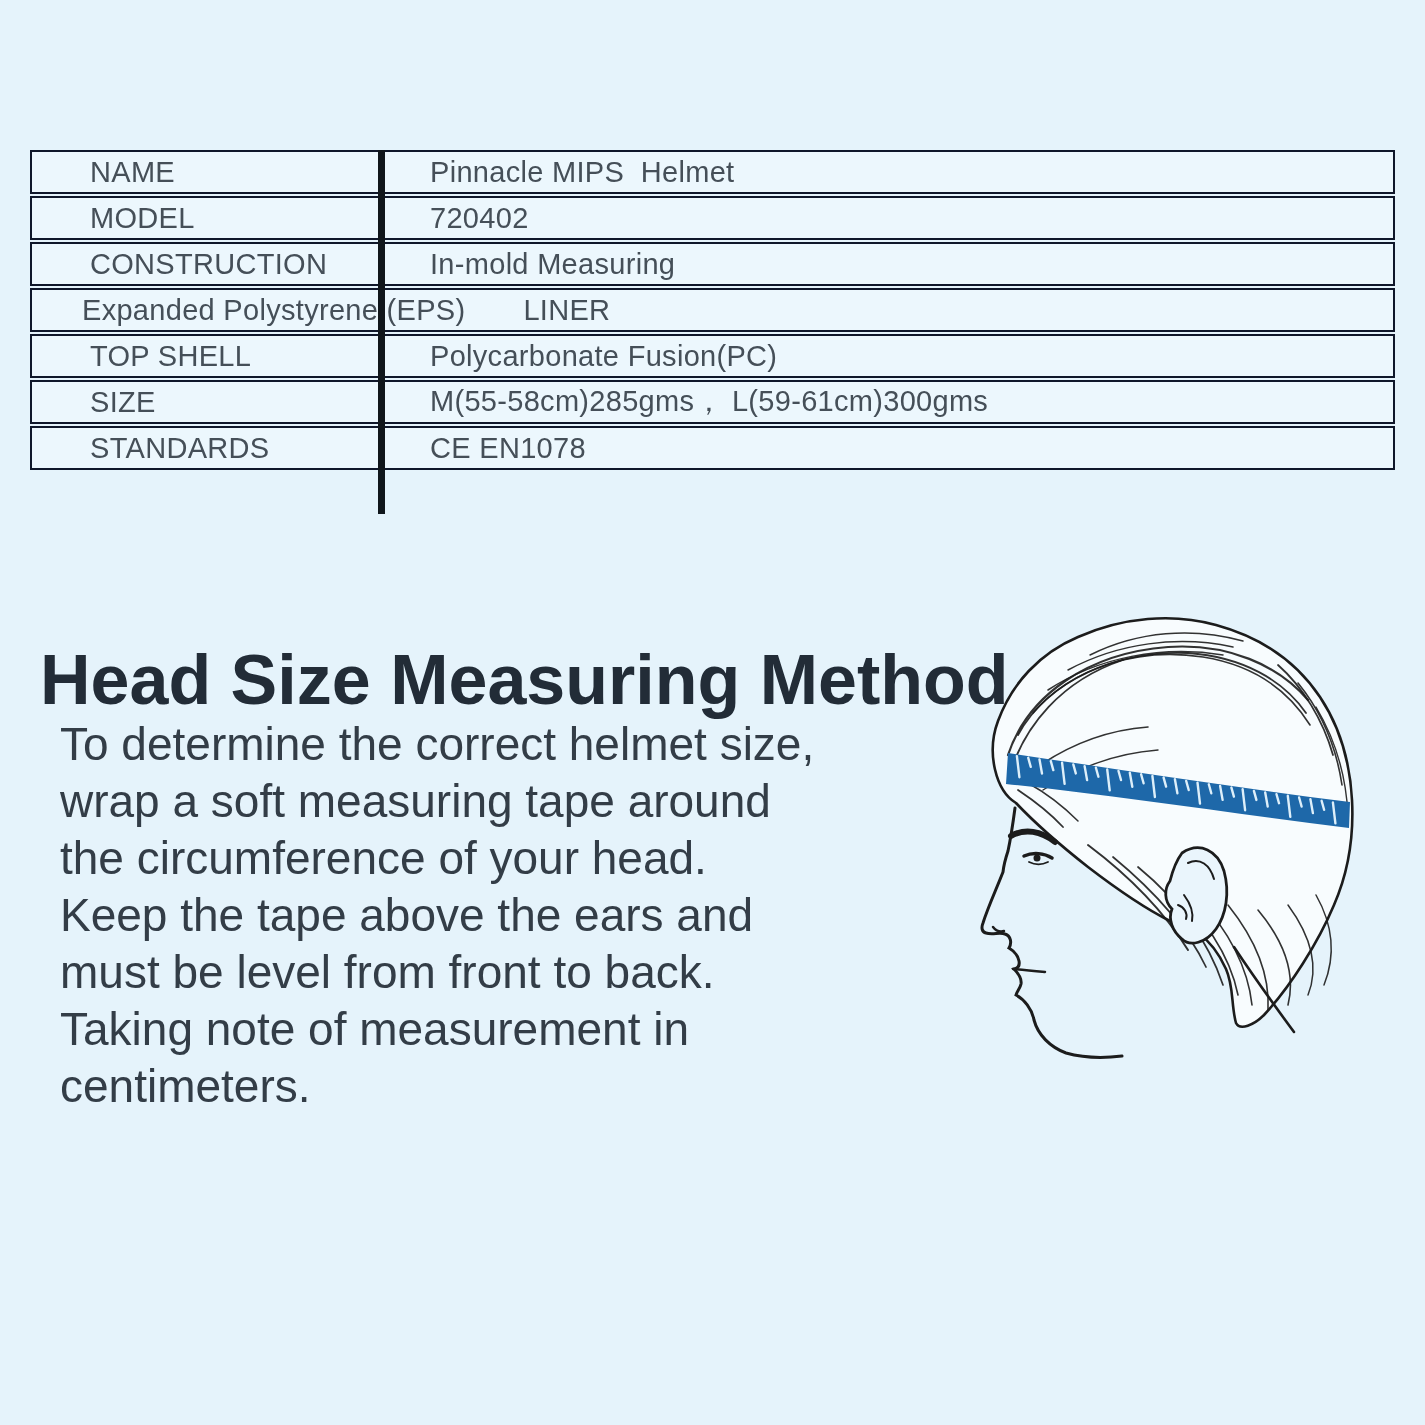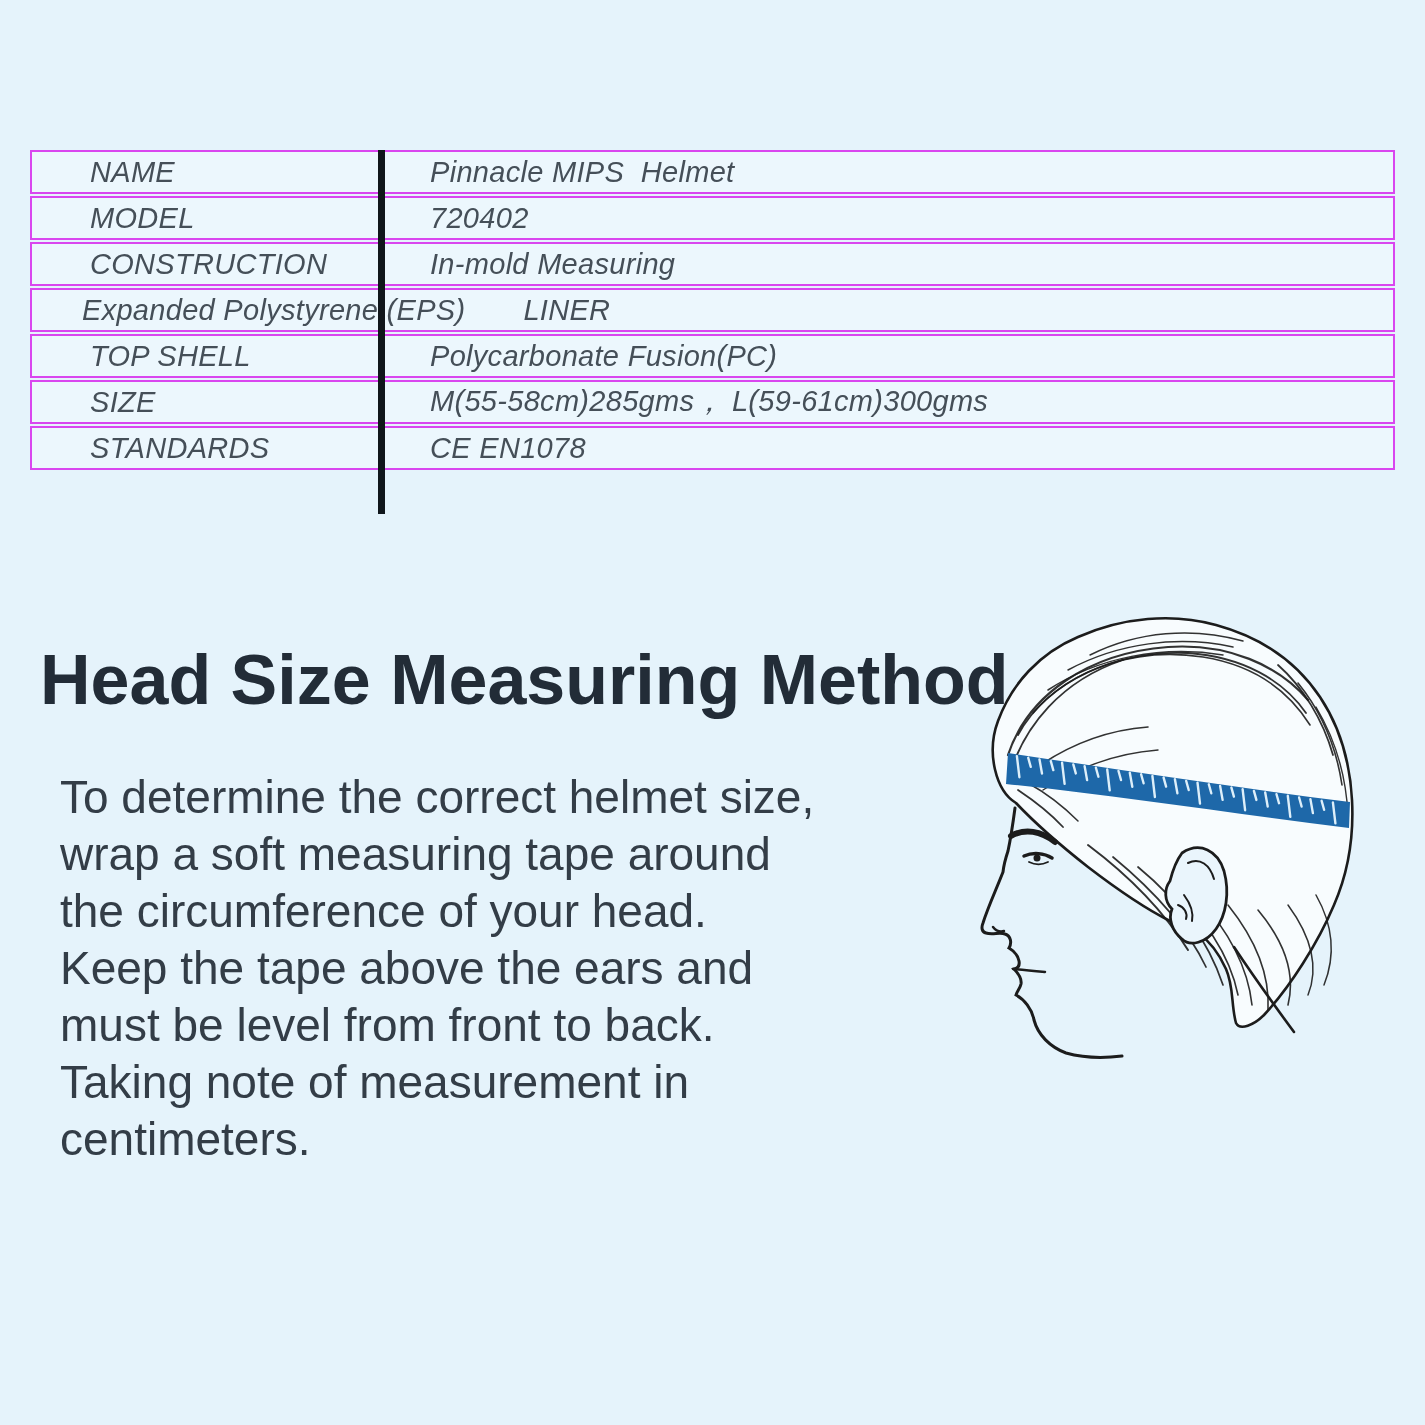--- a/index.html
+++ b/index.html
@@ -5,33 +5,33 @@
   html,body{margin:0;padding:0;}
   .page{
     position:relative;width:1425px;height:1425px;overflow:hidden;
     background:#e5f3fb;
     font-family:"Liberation Sans",sans-serif;
   }
   
   .spec-table{position:absolute;left:30px;top:150px;width:1365px;height:366px;}
   .spec-row{
     display:flex;align-items:center;box-sizing:content-box;
-    height:40px;border:2px solid #d946ef;margin-bottom:2px;background:#ecf7fd;font-style:italic;
+    height:40px;border:2px solid #0f172a;margin-bottom:2px;background:#ecf7fd;
   }
   .cell{white-space:pre-wrap;font-size:29px;color:#454f58;letter-spacing:.3px;}
   .cell.label{width:348px;padding-left:58px;box-sizing:border-box;flex:none;}
   .cell.value{padding-left:50px;}
   .col-divider{position:absolute;left:348px;top:0;width:7px;height:calc(100% - 2px);background:#10161b;}
   
   .heading{
     position:absolute;left:40px;top:640px;margin:0;
     font-size:70px;font-weight:700;color:#222c37;letter-spacing:0;
   }
   .body-text{
-    position:absolute;left:60px;top:769px;margin:0;width:920px;
+    position:absolute;left:60px;top:716px;margin:0;width:920px;
     font-size:46px;line-height:57px;color:#333d47;white-space:pre-line;
   }
   
   .illustration{position:absolute;left:938px;top:595px;}
   .ink{fill:none;stroke:#1c1c1c;stroke-linecap:round;}
   .hairline{fill:none;stroke:#1c1c1c;stroke-linecap:round;opacity:.9;}
   .tick{stroke:#ddeffa;stroke-width:2.4;stroke-linecap:round;}
 </style>
 </head>
 <body>

